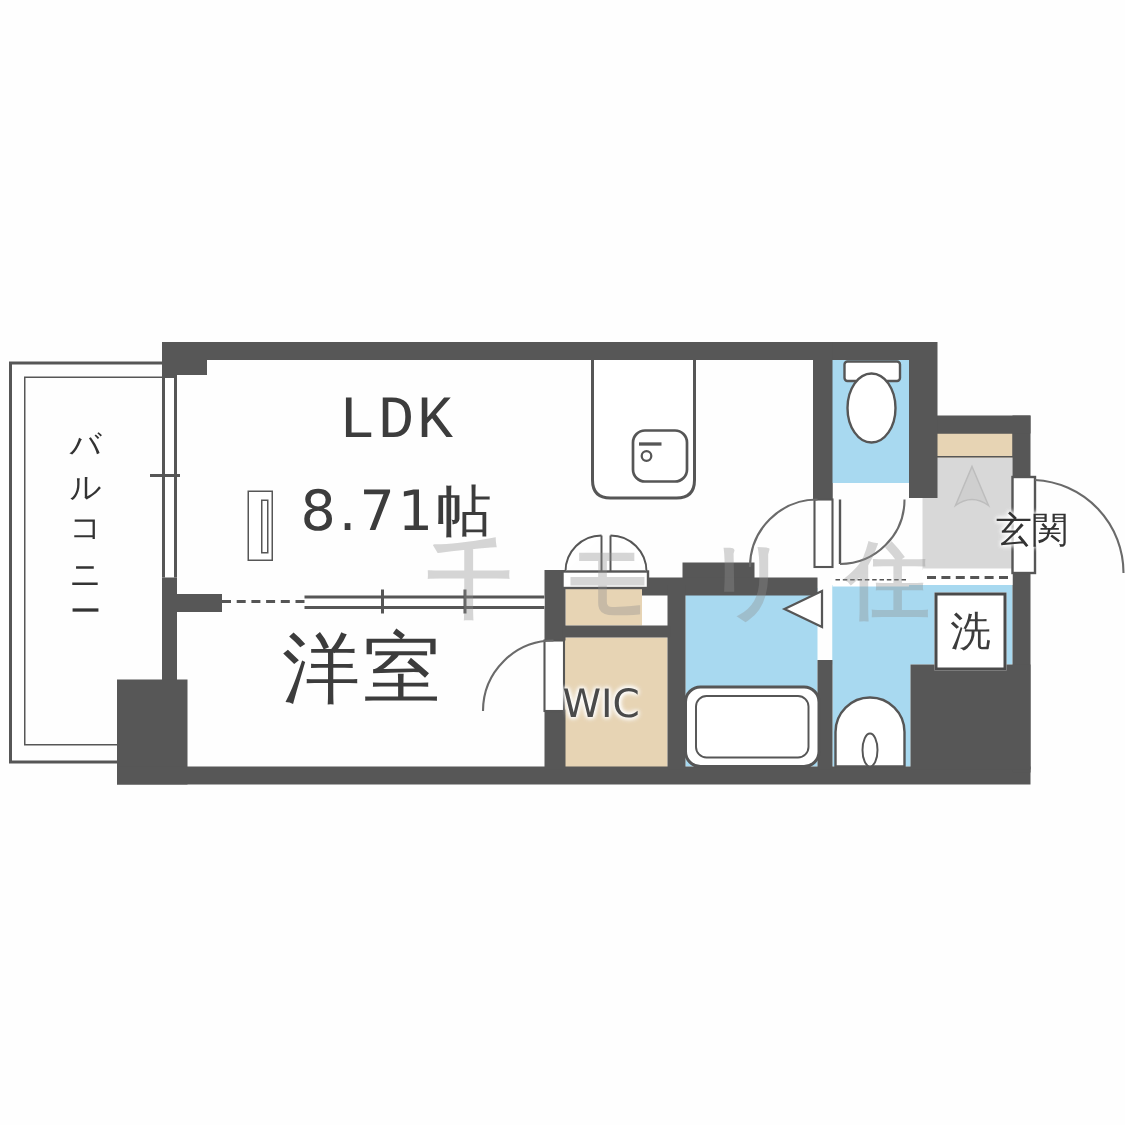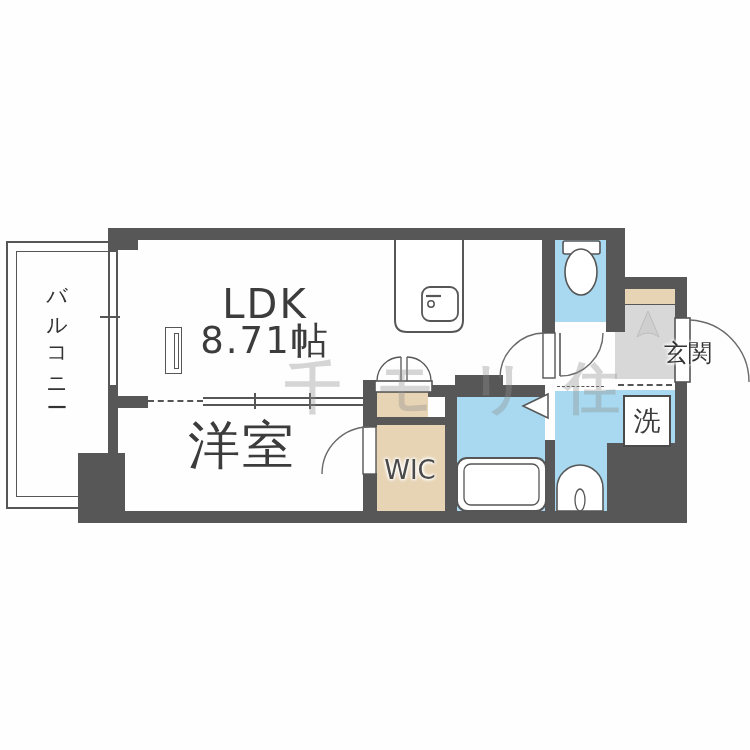--- a/index.html
+++ b/index.html
@@ -116,34 +116,34 @@
     <path d="M 377 381 A 24 24 0 0 1 401 357" fill="#ffffff" stroke="#565656" stroke-width="1.3"></path>
     <path d="M 431 381 A 24 24 0 0 0 407 357" fill="#ffffff" stroke="#565656" stroke-width="1.3"></path>
     <line x1="401" y1="357" x2="401" y2="381" stroke="#565656" stroke-width="1.3"></line>
     <line x1="407" y1="357" x2="407" y2="381" stroke="#565656" stroke-width="1.3"></line>
 
     <polygon points="523,406 548,394 548,418" fill="#ffffff" stroke="#565656" stroke-width="1.5"></polygon>
 
     <path d="M 648 311 L 659 337 Q 648 329 637 337 Z" fill="#cfcfcf" stroke="#bdbdbd" stroke-width="1"></path>
   </svg>
 
-  <div class="lbl room-big" style="left:175px;top:281px;width:180px;">
+  <div class="lbl room-big" style="left:175px;top:259px;width:180px;font-family:Liberation Mono, monospace;">
     <span>LDK</span>
   </div>
   <div class="lbl room-big" style="left:175px;top:316px;width:180px;font-size:37px;">
     <span>8.71帖</span>
   </div>
 
   <div class="lbl room-big" style="left:152px;top:411px;width:180px;font-size:52px;">
     <span>洋室</span>
   </div>
 
   <div class="lbl vtext" style="left:43px;top:272px;height:195px;"><span>バルコニー</span></div>
 
-  <div class="lbl halo" style="left:375px;top:455px;width:70px;text-align:center;font-size:26px;color:#4a4a4a;">
+  <div class="lbl halo" style="left:375px;top:455px;width:70px;font-size:26px;color:#4a4a4a;">
     <span>WIC</span>
   </div>
 
   <div class="lbl halo" style="left:617px;top:337px;width:58px;text-align:center;font-size:24px;color:#333;margin-left:42px;">
     <span>玄関</span>
   </div>
 
   <div id="washerbox">
     <span class="halo">洗</span>
   </div>

